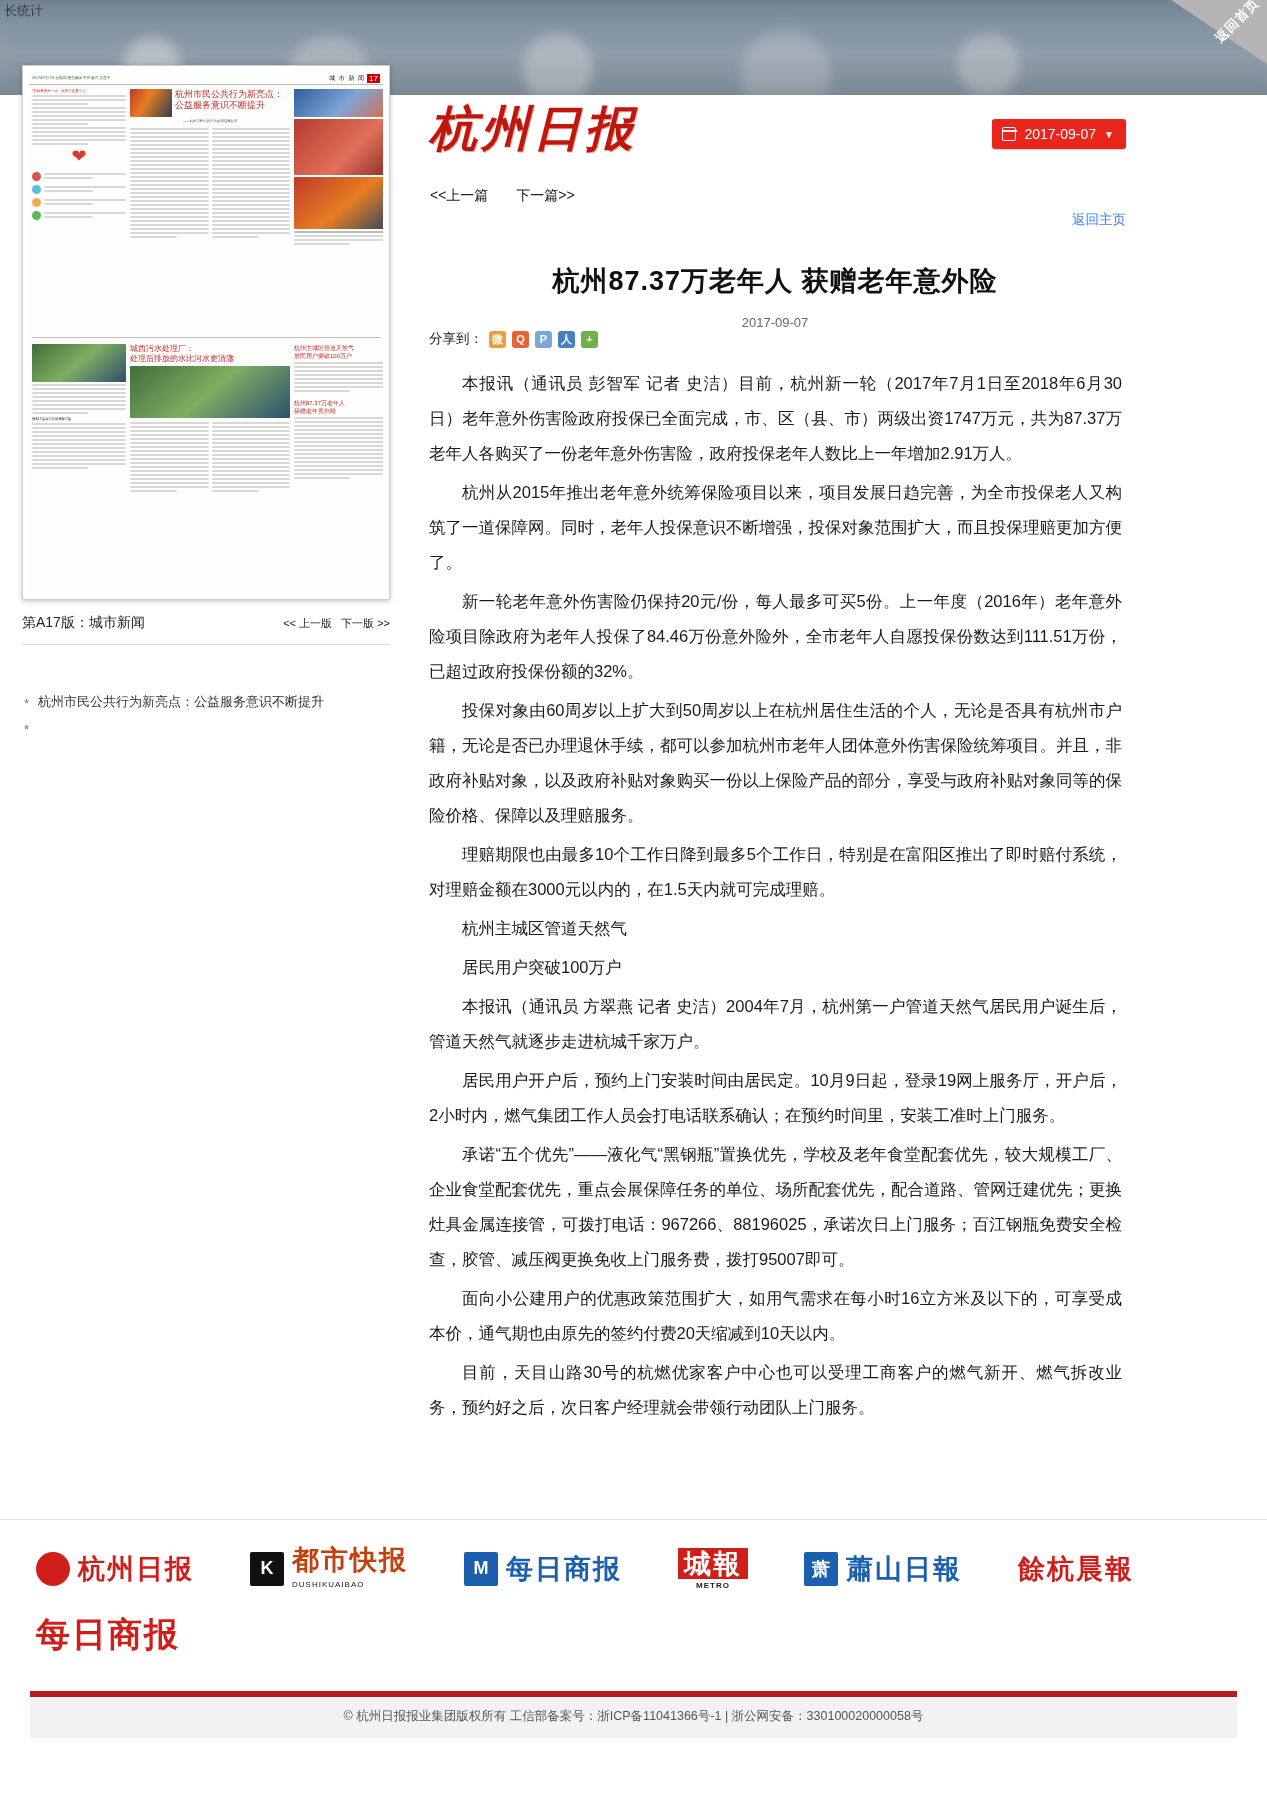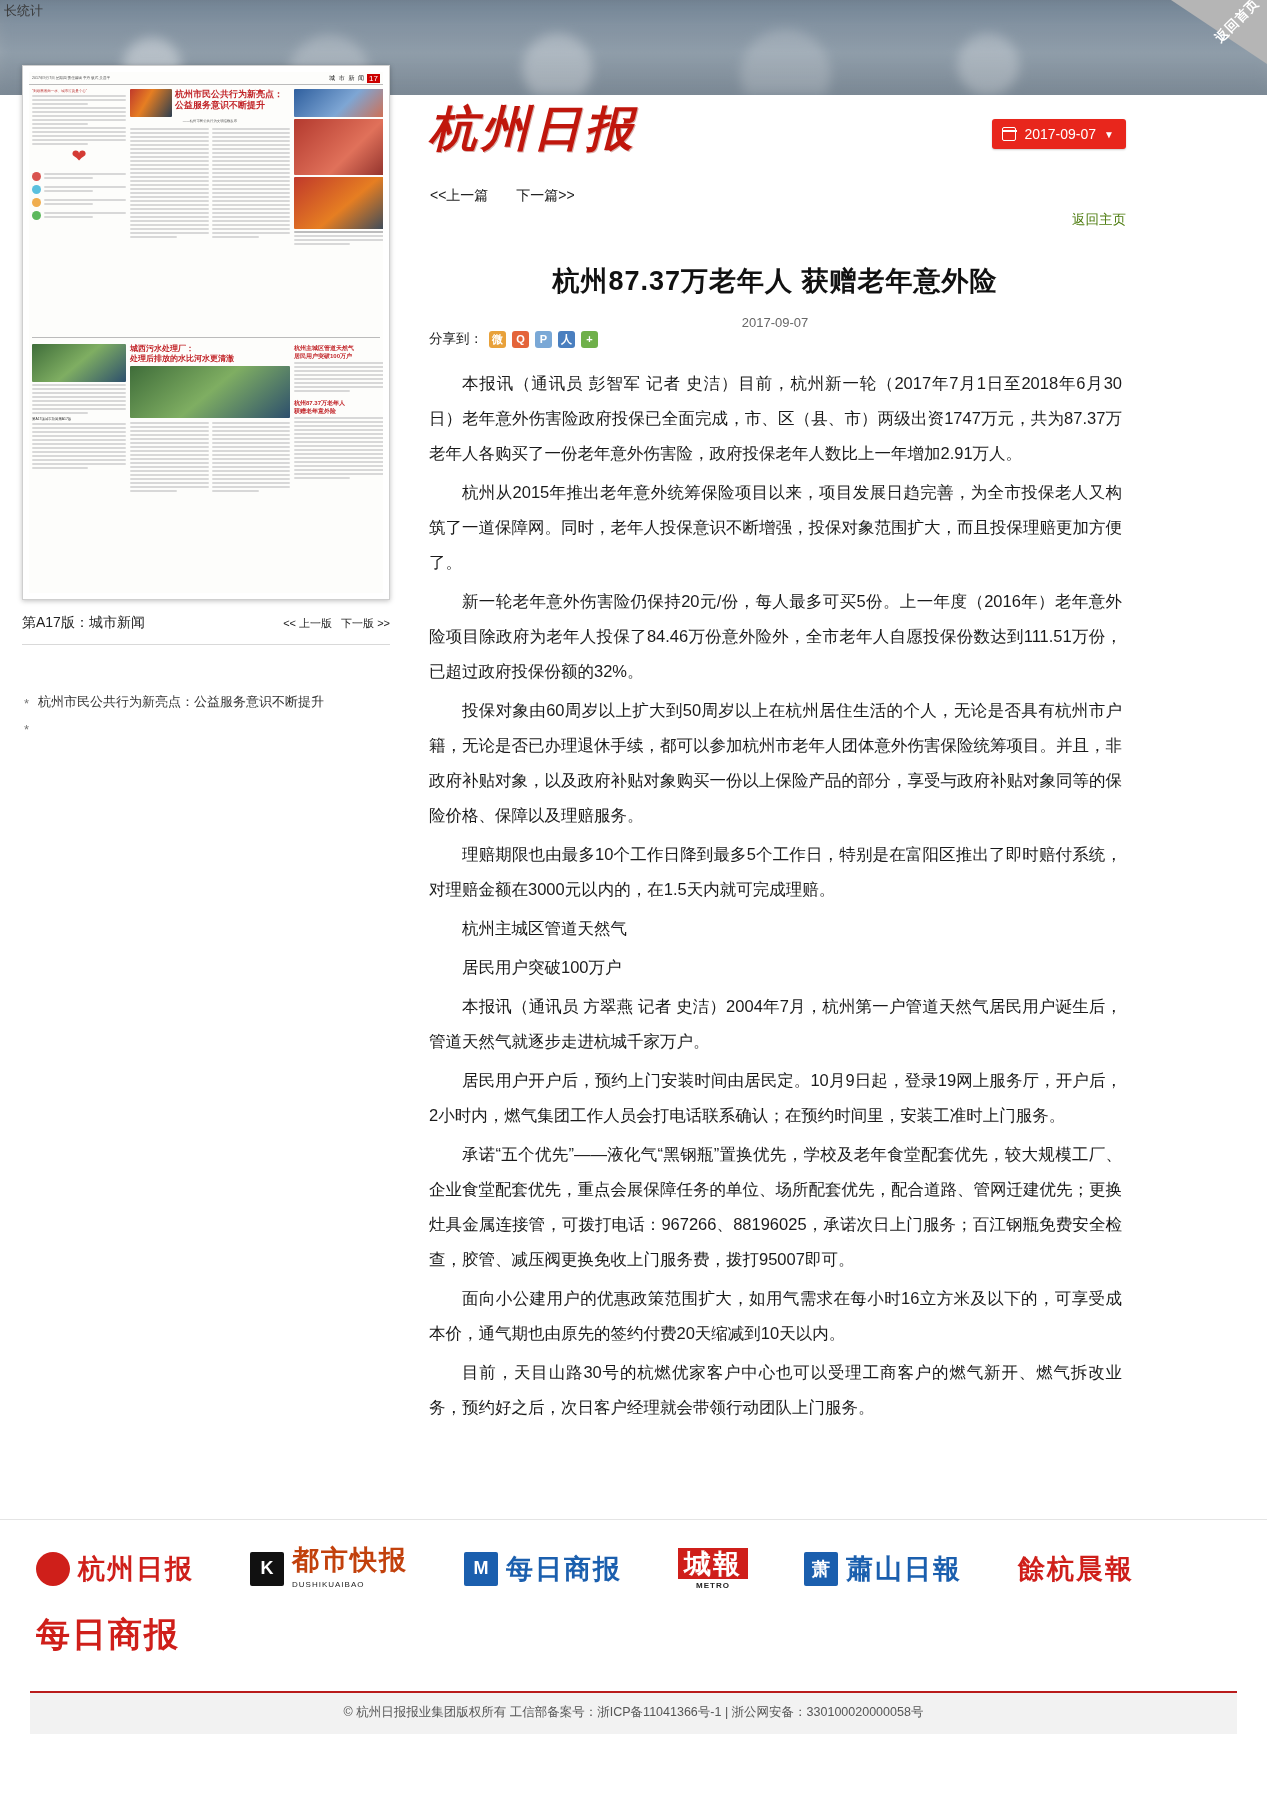--- a/index.html
+++ b/index.html
@@ -109,21 +109,21 @@
     font-size: 3.5px; color:#555; padding: 0 3px;
   }
   .mast-box{
     display:inline-block; background:#c00; color:#fff; padding:0 2px; font-size:8px;
   }
   .cols { display:flex; gap:4px; padding: 4px 3px; }
   .col { flex:1; }
   .line { height:2px; background:#d8d8d8; margin:2px 0; border-radius:1px; }
   .line.s { width: 60%; }
   .line.d { background:#bdbdbd; }
-  .hl-red { color:#c2262a; font-weight:bold; font-size:9px; line-height:11px; }
+  .hl-red { color:#c2262a; font-weight:normal; font-size:9px; line-height:11px; }
   .photo {
     background: linear-gradient(135deg,#2f5f9e,#7ea6d4 55%,#d66b4a);
     border-radius:1px;
   }
   .photo.red { background: linear-gradient(135deg,#b33a2f,#e0715a 60%,#8d2f2a); }
   .photo.green { background: linear-gradient(140deg,#3f6d3a,#7fae62 50%,#2d4f6d); }
   .photo.crowd { background: linear-gradient(120deg,#c0392b,#e67e22 40%,#2c3e50); }
   .heart { color:#d43b34; font-size:18px; line-height:18px; text-align:center; }
 
   .paper-caption {
@@ -199,21 +199,21 @@
   }
   .artnav a { color:#222; text-decoration:none; }
   .artnav .prev { margin-left: 6px; }
   .artnav .next { margin-left: 28px; }
   .backhome {
     text-align: right;
     font-size: 13.5px;
     color:#222;
     margin-top: 6px;
   }
-  .backhome a { color:#4d7c0f; text-decoration:none; }
+  .backhome a { color:#3b82f6; text-decoration:none; }
 
   .art-title {
     text-align: center;
     font-size: 27px;
     font-weight: bold;
     color: #111;
     margin: 34px 0 0 0;
     letter-spacing: 1px;
   }
   .art-date {
@@ -270,21 +270,21 @@
     letter-spacing: 2px;
     line-height: 1;
   }
   .plogo .sub {
     font-size: 8px; letter-spacing: 1px; color:#222; font-family:"Liberation Sans",sans-serif;
     font-weight: normal;
   }
   .copyright {
     margin-top: 40px;
     background: #f2f2f2;
-    border-top: 2px solid #b91c1c;
+    border-top: 6px solid #b91c1c;
     text-align: center;
     font-size: 12.5px;
     color: #555;
     padding: 11px 0 13px 0;
   }
 </style>
 </head>
 <body>
 
 <div class="page">

